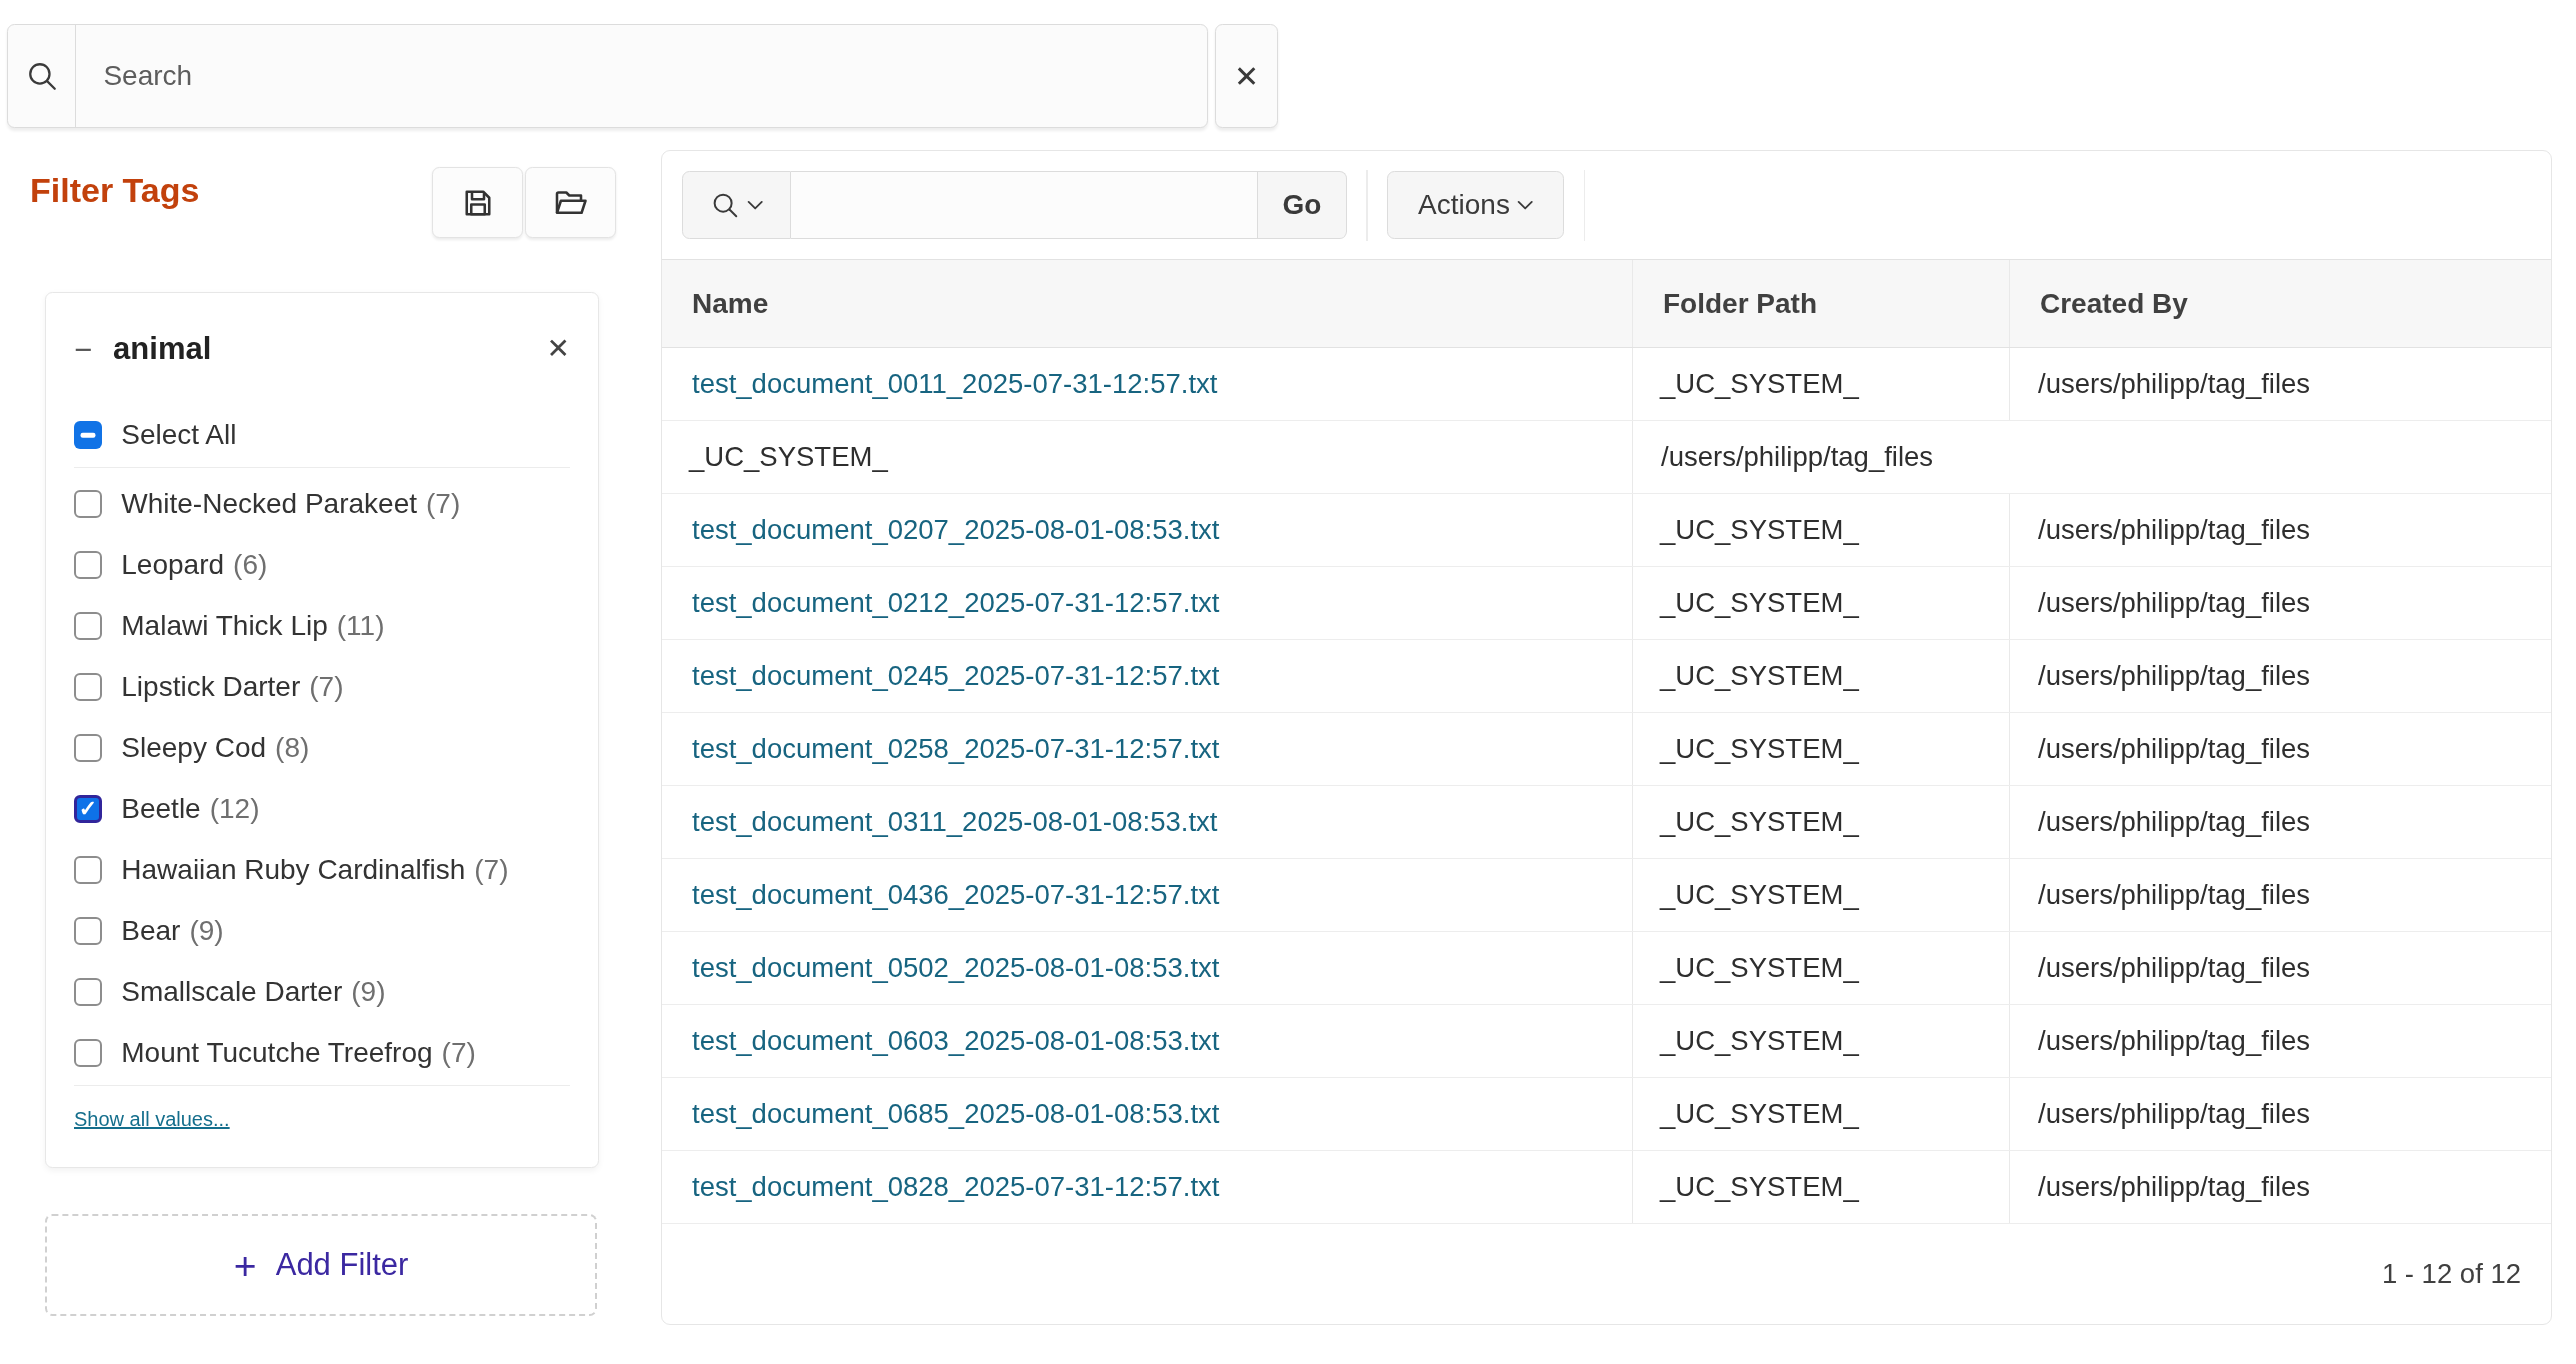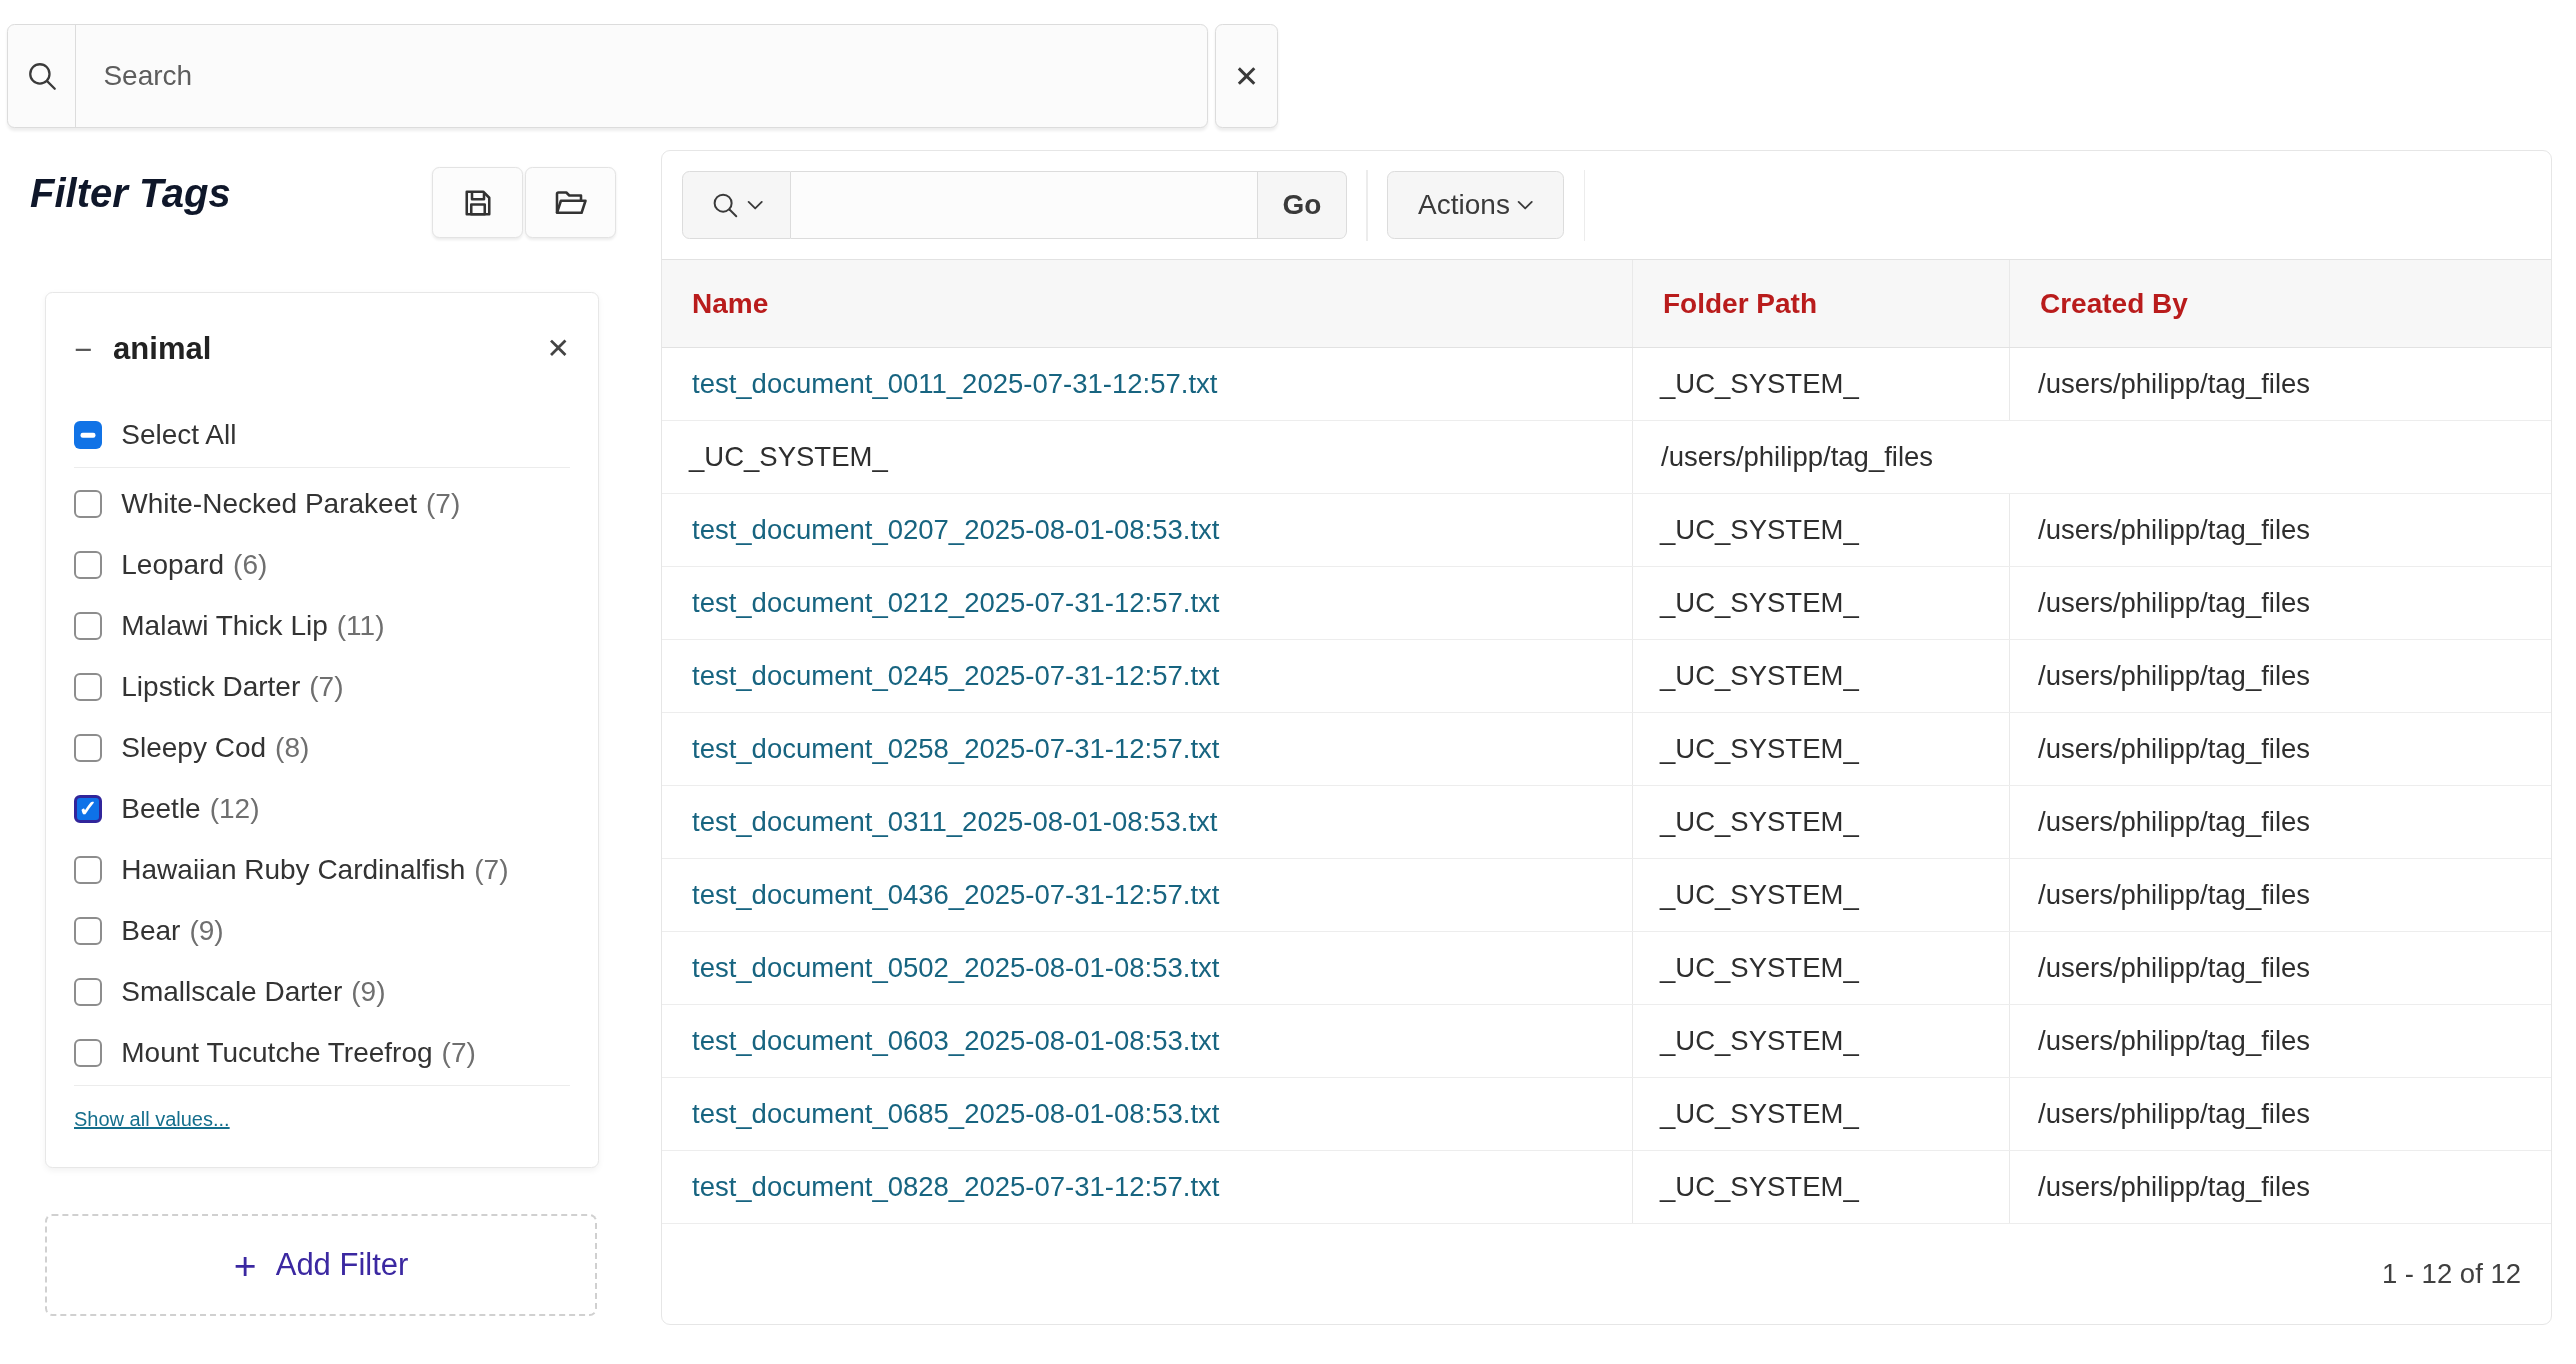--- a/index.html
+++ b/index.html
@@ -25,21 +25,21 @@
   .topbar input::placeholder { color:#5d5d5d; opacity:1; }
   .topbar-clear {
     position:absolute; left:1215px; top:24px; width:63px; height:104px;
     background:#fbfbfb; border:1.5px solid #dcdcdc; border-radius:7.4px;
     box-shadow:0 2.2px 3px rgba(0,0,0,.07);
     display:flex; align-items:center; justify-content:center;
     font-size:30px; color:#3a3a3a; cursor:pointer;
   }
 
   
-  .ft-title { position:absolute; left:30px; top:171px; font-size:40px; font-weight:bold; color:#0f172a;font-style:italic; }
+  .ft-title { position:absolute; left:30px; top:171px; font-size:34px; font-weight:bold; color:#c2410c; }
   .icon-btn {
     position:absolute; top:167px; width:91px; height:71px;
     background:#fcfcfc; border:1.5px solid #e3e3e3; border-radius:7.4px;
     box-shadow:0 1.5px 3px rgba(0,0,0,.08);
     display:flex; align-items:center; justify-content:center; cursor:pointer;
   }
   .icon-btn.save { left:432px; }
   .icon-btn.open { left:525px; }
 
   .facet-card {
@@ -113,21 +113,21 @@
     height:68px; padding:0 30px; background:#f6f6f6; border:1.5px solid #dcdcdc; border-radius:7.4px;
     display:flex; align-items:center; gap:7px; font-size:28px; color:#3a3a3a; cursor:pointer;
   }
 
   .grid-header {
     height:89px; flex:none; background:#f7f7f7;
     border-top:1.5px solid #e2e2e2; border-bottom:1.5px solid #e2e2e2;
     display:grid; grid-template-columns:970px 377px 541px;
   }
   .grid-header .hcell {
-    display:flex; align-items:center; font-size:28px; font-weight:bold; color:#b91c1c;
+    display:flex; align-items:center; font-size:28px; font-weight:bold; color:#404040;
     padding-left:30px; cursor:pointer;
   }
   .hcell + .hcell, .cell + .cell { border-left:1.5px solid #e9e9e9; }
 
   .grid-body { flex:none; }
   .grid-row {
     height:73px; display:grid; grid-template-columns:970px 377px 541px;
     border-bottom:1.5px solid #ededed; background:#fff;
   }
   .cell { display:flex; align-items:center; font-size:27.5px; color:#2e2e2e; overflow:hidden; white-space:nowrap; }

